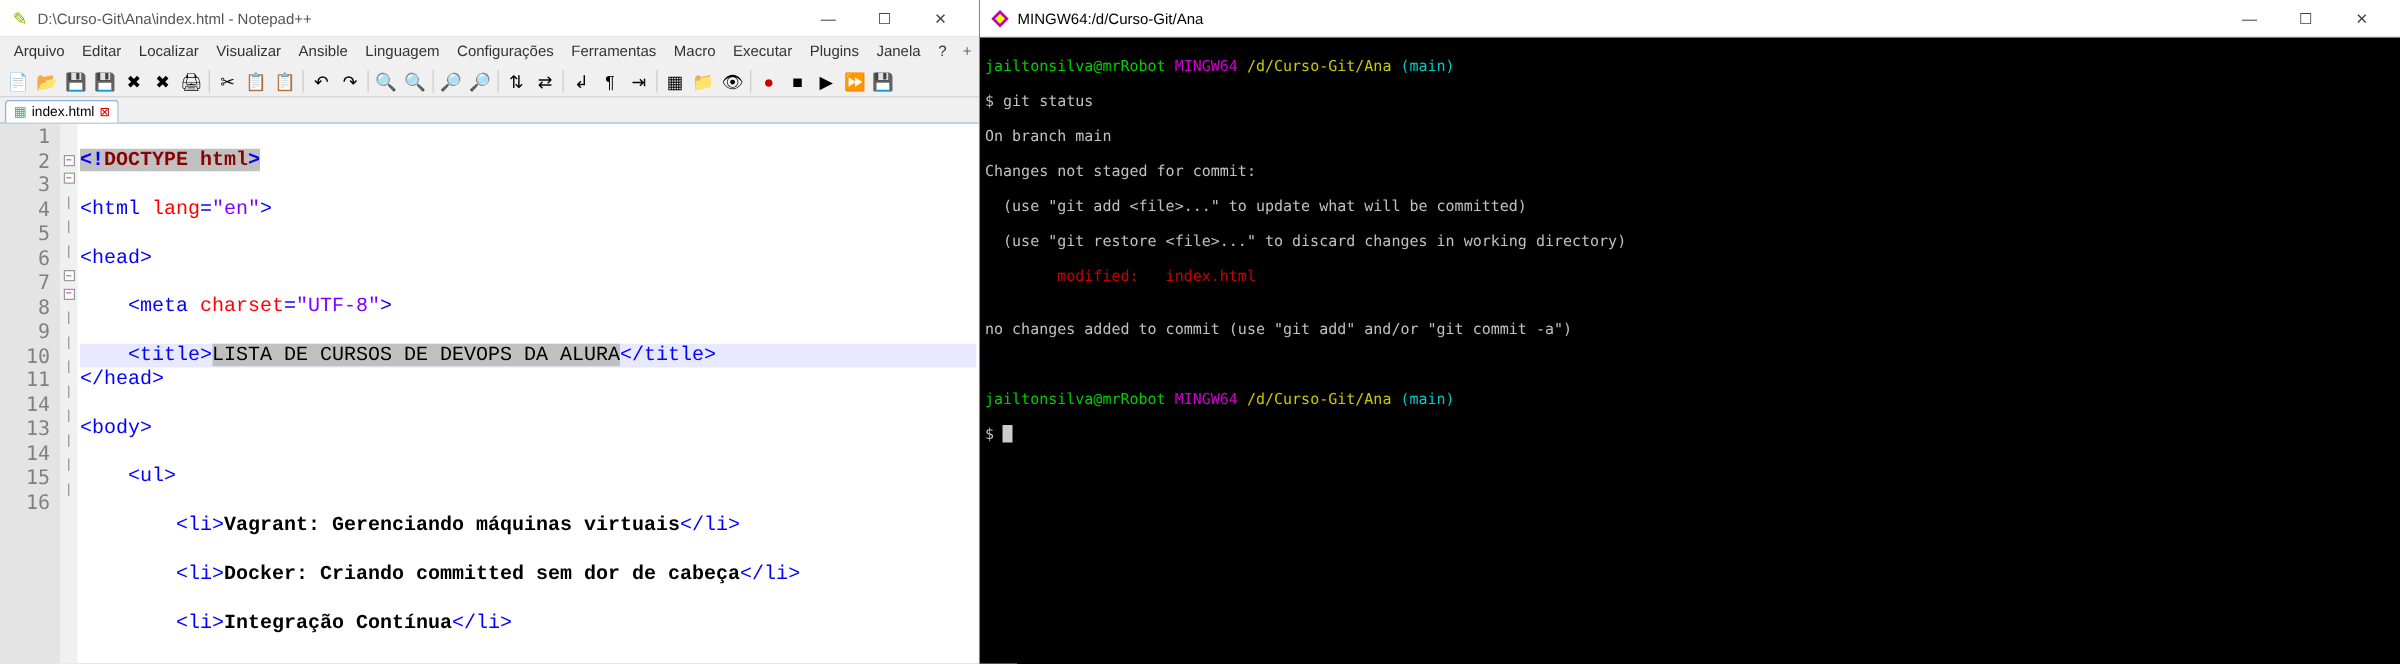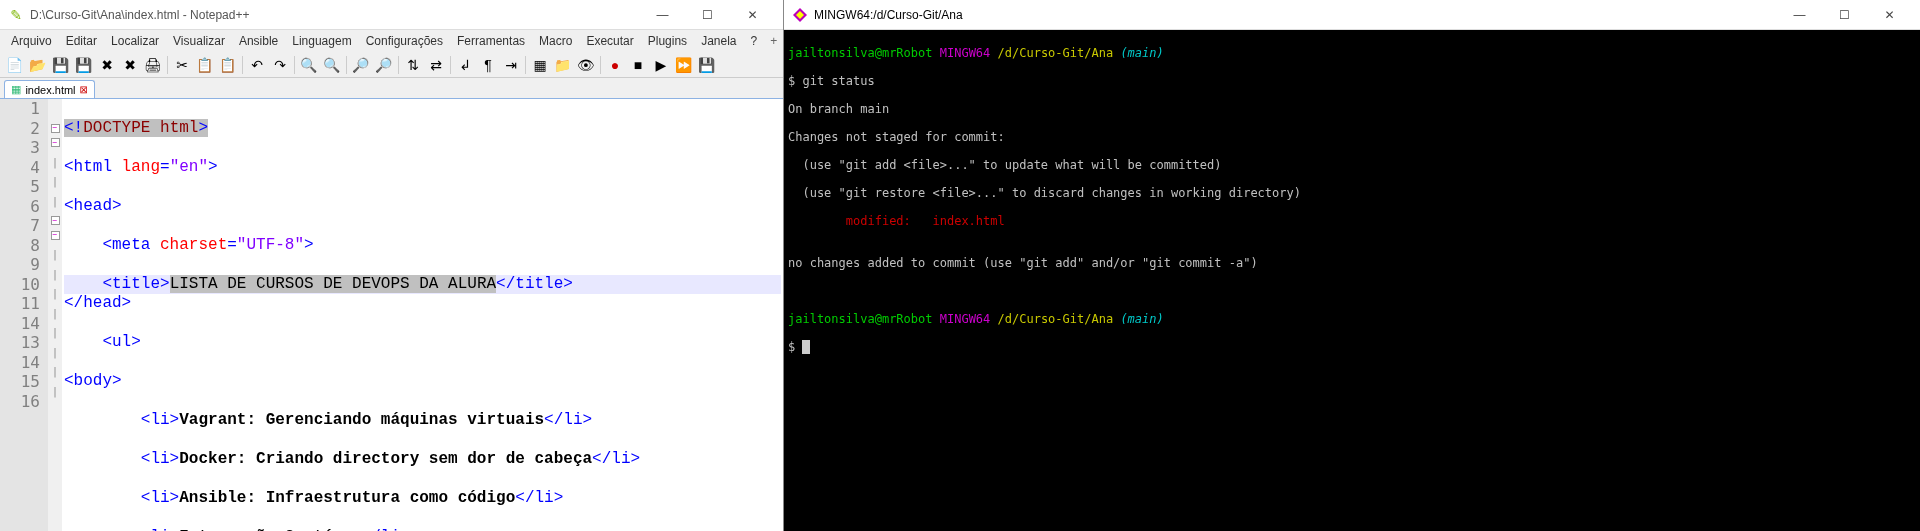--- a/index.html
+++ b/index.html
@@ -32,29 +32,29 @@
 .tab .x { color: #c00; font-size: 10px; }
 
 
 .editor { flex: 1; display: flex; background: #fff; overflow: hidden; }
 .gutter { width: 48px; background: #e4e4e4; color: #808080; text-align: right; padding-right: 8px; font-family: Consolas, monospace; font-size: 16px; line-height: 19.5px; padding-top: 0; }
 .fold { width: 14px; background: #f0f0f0; font-family: Consolas, monospace; font-size: 10px; line-height: 19.5px; text-align: center; color: #888; }
 .fold .m { border: 1px solid #999; width: 9px; height: 9px; margin: 5px auto 5.5px; display: flex; align-items: center; justify-content: center; font-size: 8px; background: #fff; }
 .code { flex: 1; font-family: Consolas, "Courier New", monospace; font-size: 16px; line-height: 19.5px; white-space: pre; padding-left: 2px; }
 .code .row { height: 19.5px; }
 .hl { background: #e8e8ff; display: inline-block; width: calc(100% - 2px); }
-.highlight-text { background: #c0c0c0; }
+.highlight-text { background: #c0c0c0; font-weight: bold; }
 .redtag { color: #8b0000; }
 .bluetag { color: #0000ff; }
 .attr { color: #ff0000; }
 .val { color: #8000ff; }
 .txt { color: #000; font-weight: normal; }
 .txt2 { color: #000; font-weight: bold; }
 .term-body { flex: 1; background: #000; color: #ccc; font-family: Consolas, "Lucida Console", monospace; font-size: 12px; line-height: 14px; padding: 2px 4px; white-space: pre; overflow: hidden; }
-.g { color: #00cc00; } .m { color: #cc00cc; } .y { color: #c8c800; text-align: center; } .c { color: #00c8c8; font-style: italic; } .r { color: #cc0000; } .w { color: #c0c0c0; }
+.g { color: #00cc00; } .m { color: #cc00cc; } .y { color: #c8c800; text-align: center; } .c { color: #00c8c8; } .r { color: #cc0000; } .w { color: #c0c0c0; }
 .cursor { background: #ccc; color: #000; }
 
 
 .mingw-icon { width:16px; height:16px; }
 .npp-icon { color:#7db500; font-size:14px; }
 </style>
 </head>
 <body>
 
 <div class="desktop">
@@ -175,25 +175,24 @@
           <div>|</div>
           <div>|</div>
       </div>
       <div class="code">
 <div class="row"><span class="highlight-text"><span class="bluetag">&lt;!</span><span class="redtag">DOCTYPE</span><span class="redtag"> html</span><span class="bluetag">&gt;</span></span></div>
 <div class="row"><span class="bluetag">&lt;html </span><span class="attr">lang</span><span class="bluetag">=</span><span class="val">"en"</span><span class="bluetag">&gt;</span></div>
 <div class="row"><span class="bluetag">&lt;head&gt;</span></div>
 <div class="row"><span class="bluetag">    &lt;meta </span><span class="attr">charset</span><span class="bluetag">=</span><span class="val">"UTF-8"</span><span class="bluetag">&gt;</span></div>
 <div class="row hl"><span class="bluetag">    &lt;title&gt;</span><span class="txt highlight-text">LISTA DE CURSOS DE DEVOPS DA ALURA</span><span class="bluetag">&lt;/title&gt;</span></div>
 <div class="row"><span class="bluetag">&lt;/head&gt;</span></div>
+<div class="row"><span class="bluetag">&lt;body&gt;</span></div>
 <div class="row"><span class="bluetag">    &lt;ul&gt;</span></div>
-<div class="row"><span class="bluetag">&lt;body&gt;</span></div>
 <div class="row"><span class="bluetag">        &lt;li&gt;</span><span class="txt2">Vagrant: Gerenciando máquinas virtuais</span><span class="bluetag">&lt;/li&gt;</span></div>
-<div class="row"><span class="bluetag">        &lt;li&gt;</span><span class="txt2">Docker: Criando directory sem dor de cabeça</span><span class="bluetag">&lt;/li&gt;</span></div>
-<div class="row"><span class="bluetag">        &lt;li&gt;</span><span class="txt2">Ansible: Infraestrutura como código</span><span class="bluetag">&lt;/li&gt;</span></div>
+<div class="row"><span class="bluetag">        &lt;li&gt;</span><span class="txt2">Docker: Criando committed sem dor de cabeça</span><span class="bluetag">&lt;/li&gt;</span></div>
 <div class="row"><span class="bluetag">        &lt;li&gt;</span><span class="txt2">Integração Contínua</span><span class="bluetag">&lt;/li&gt;</span></div>
 
 
 
 
       </div>
     </div>
   </div>
 
   <div class="pane-right">

